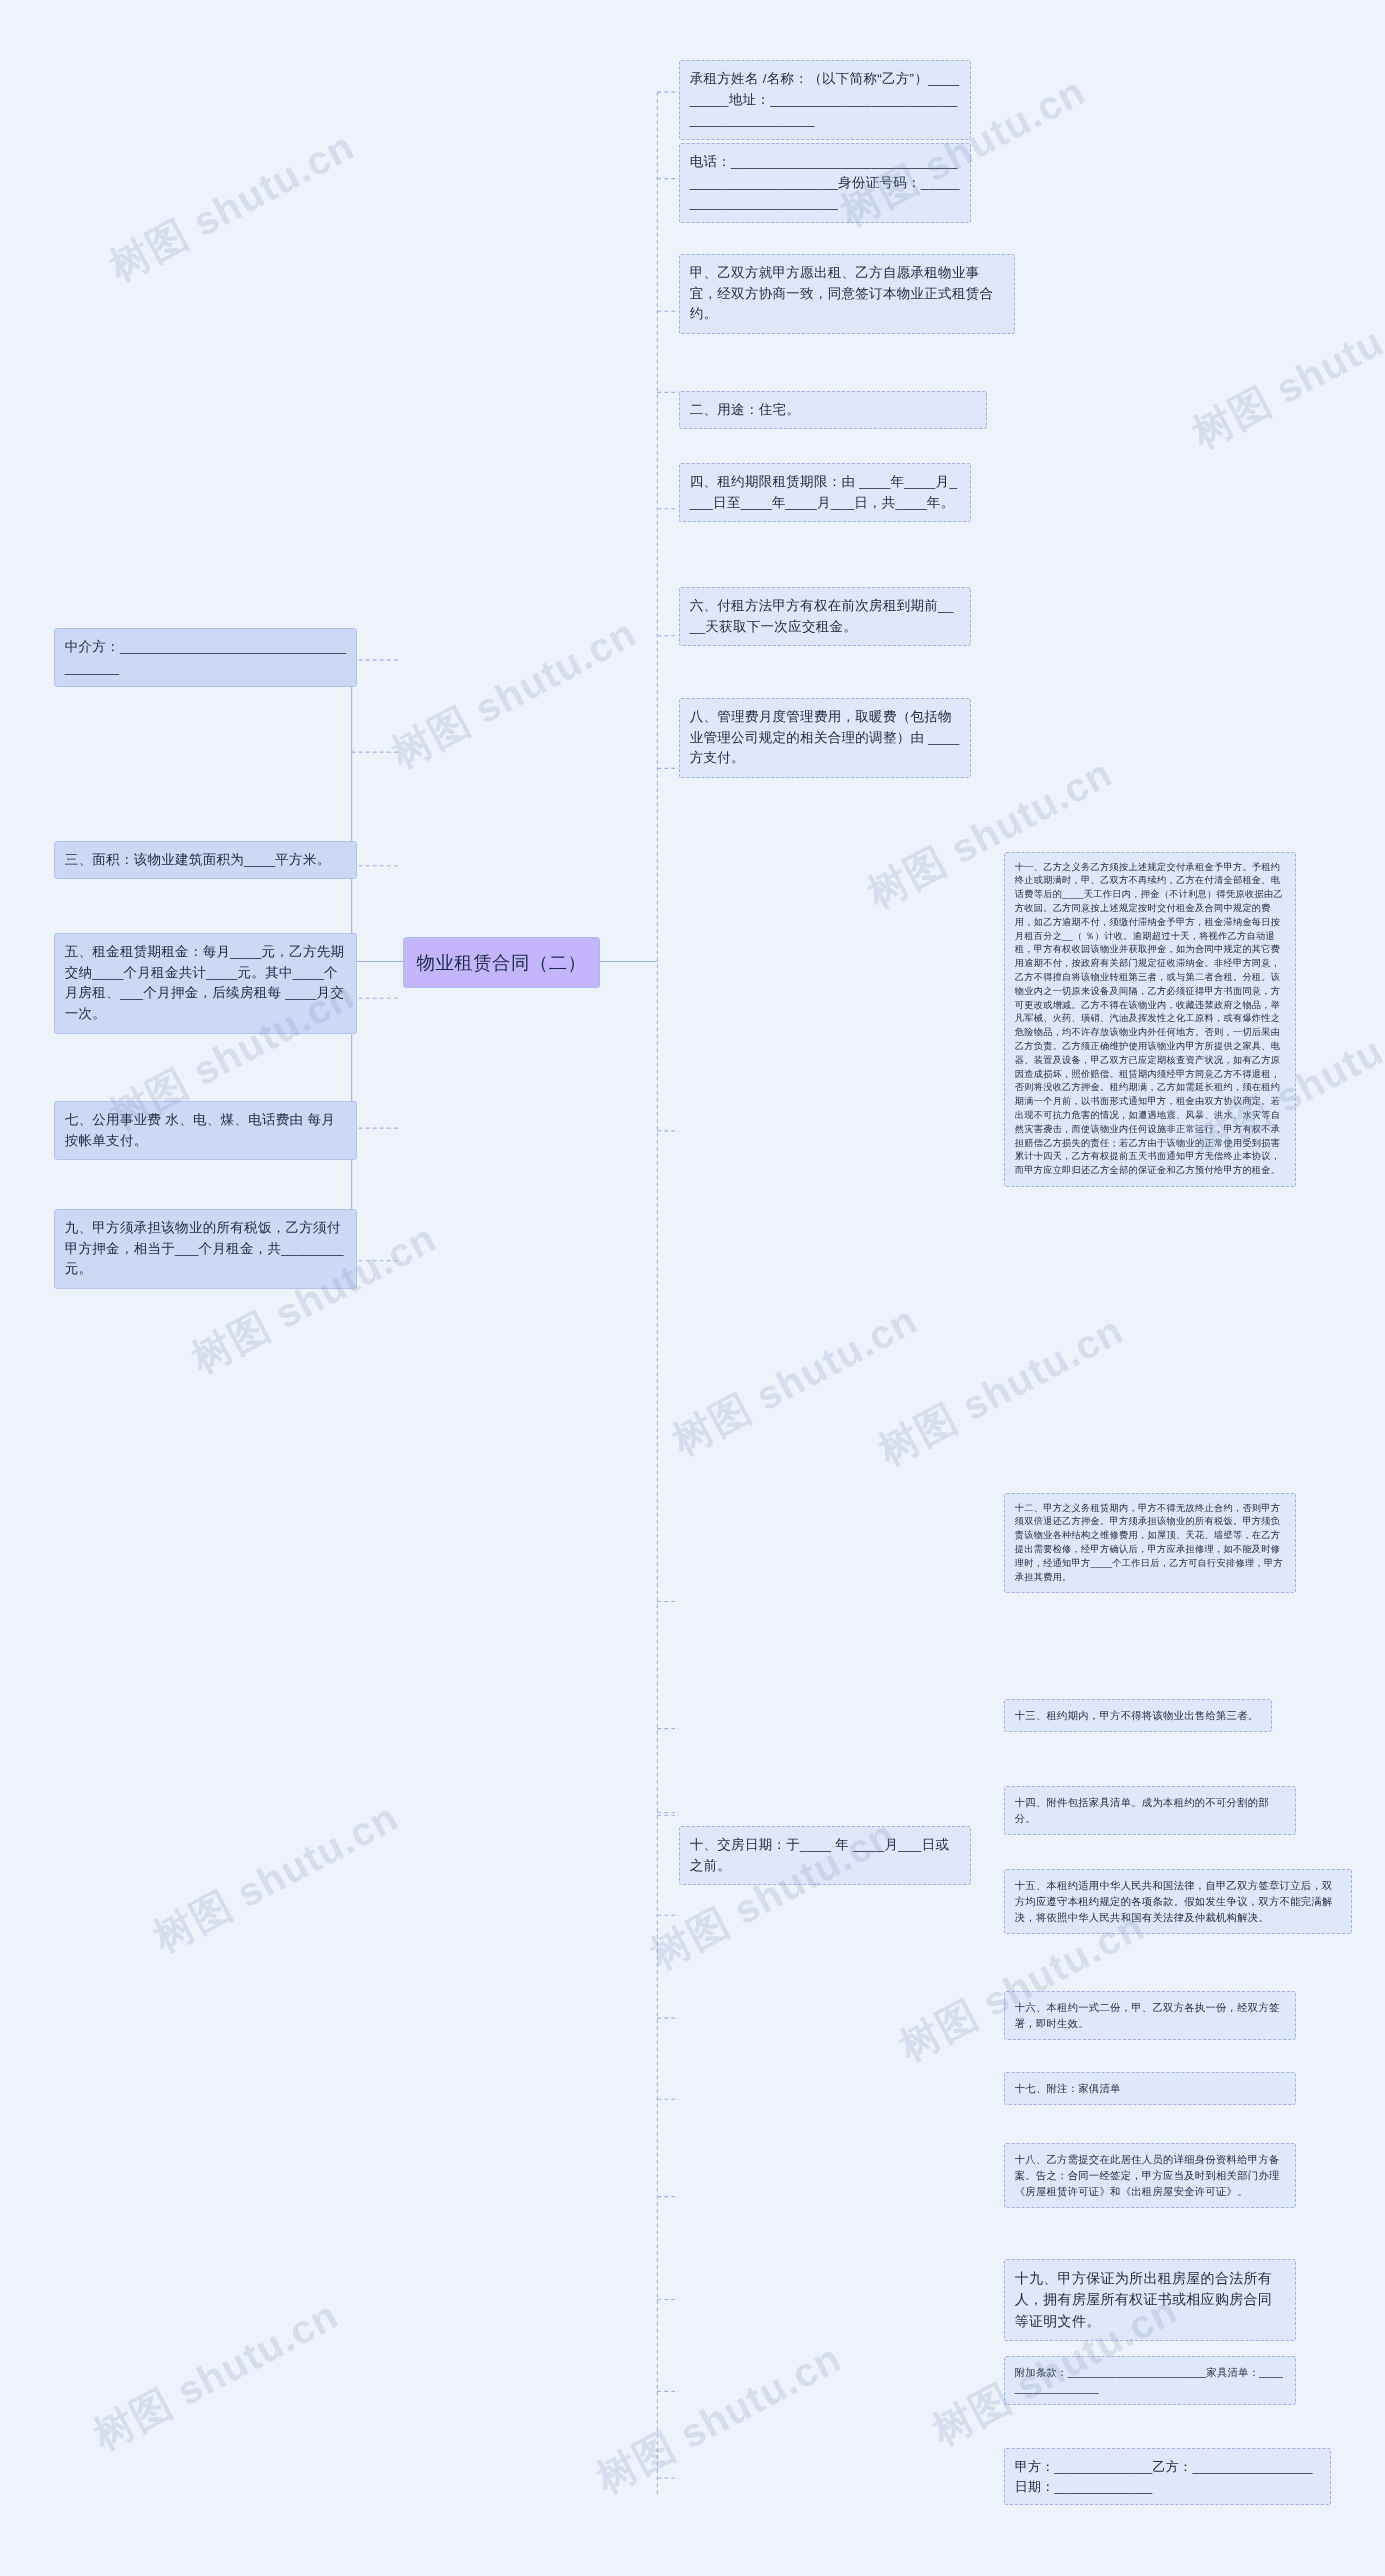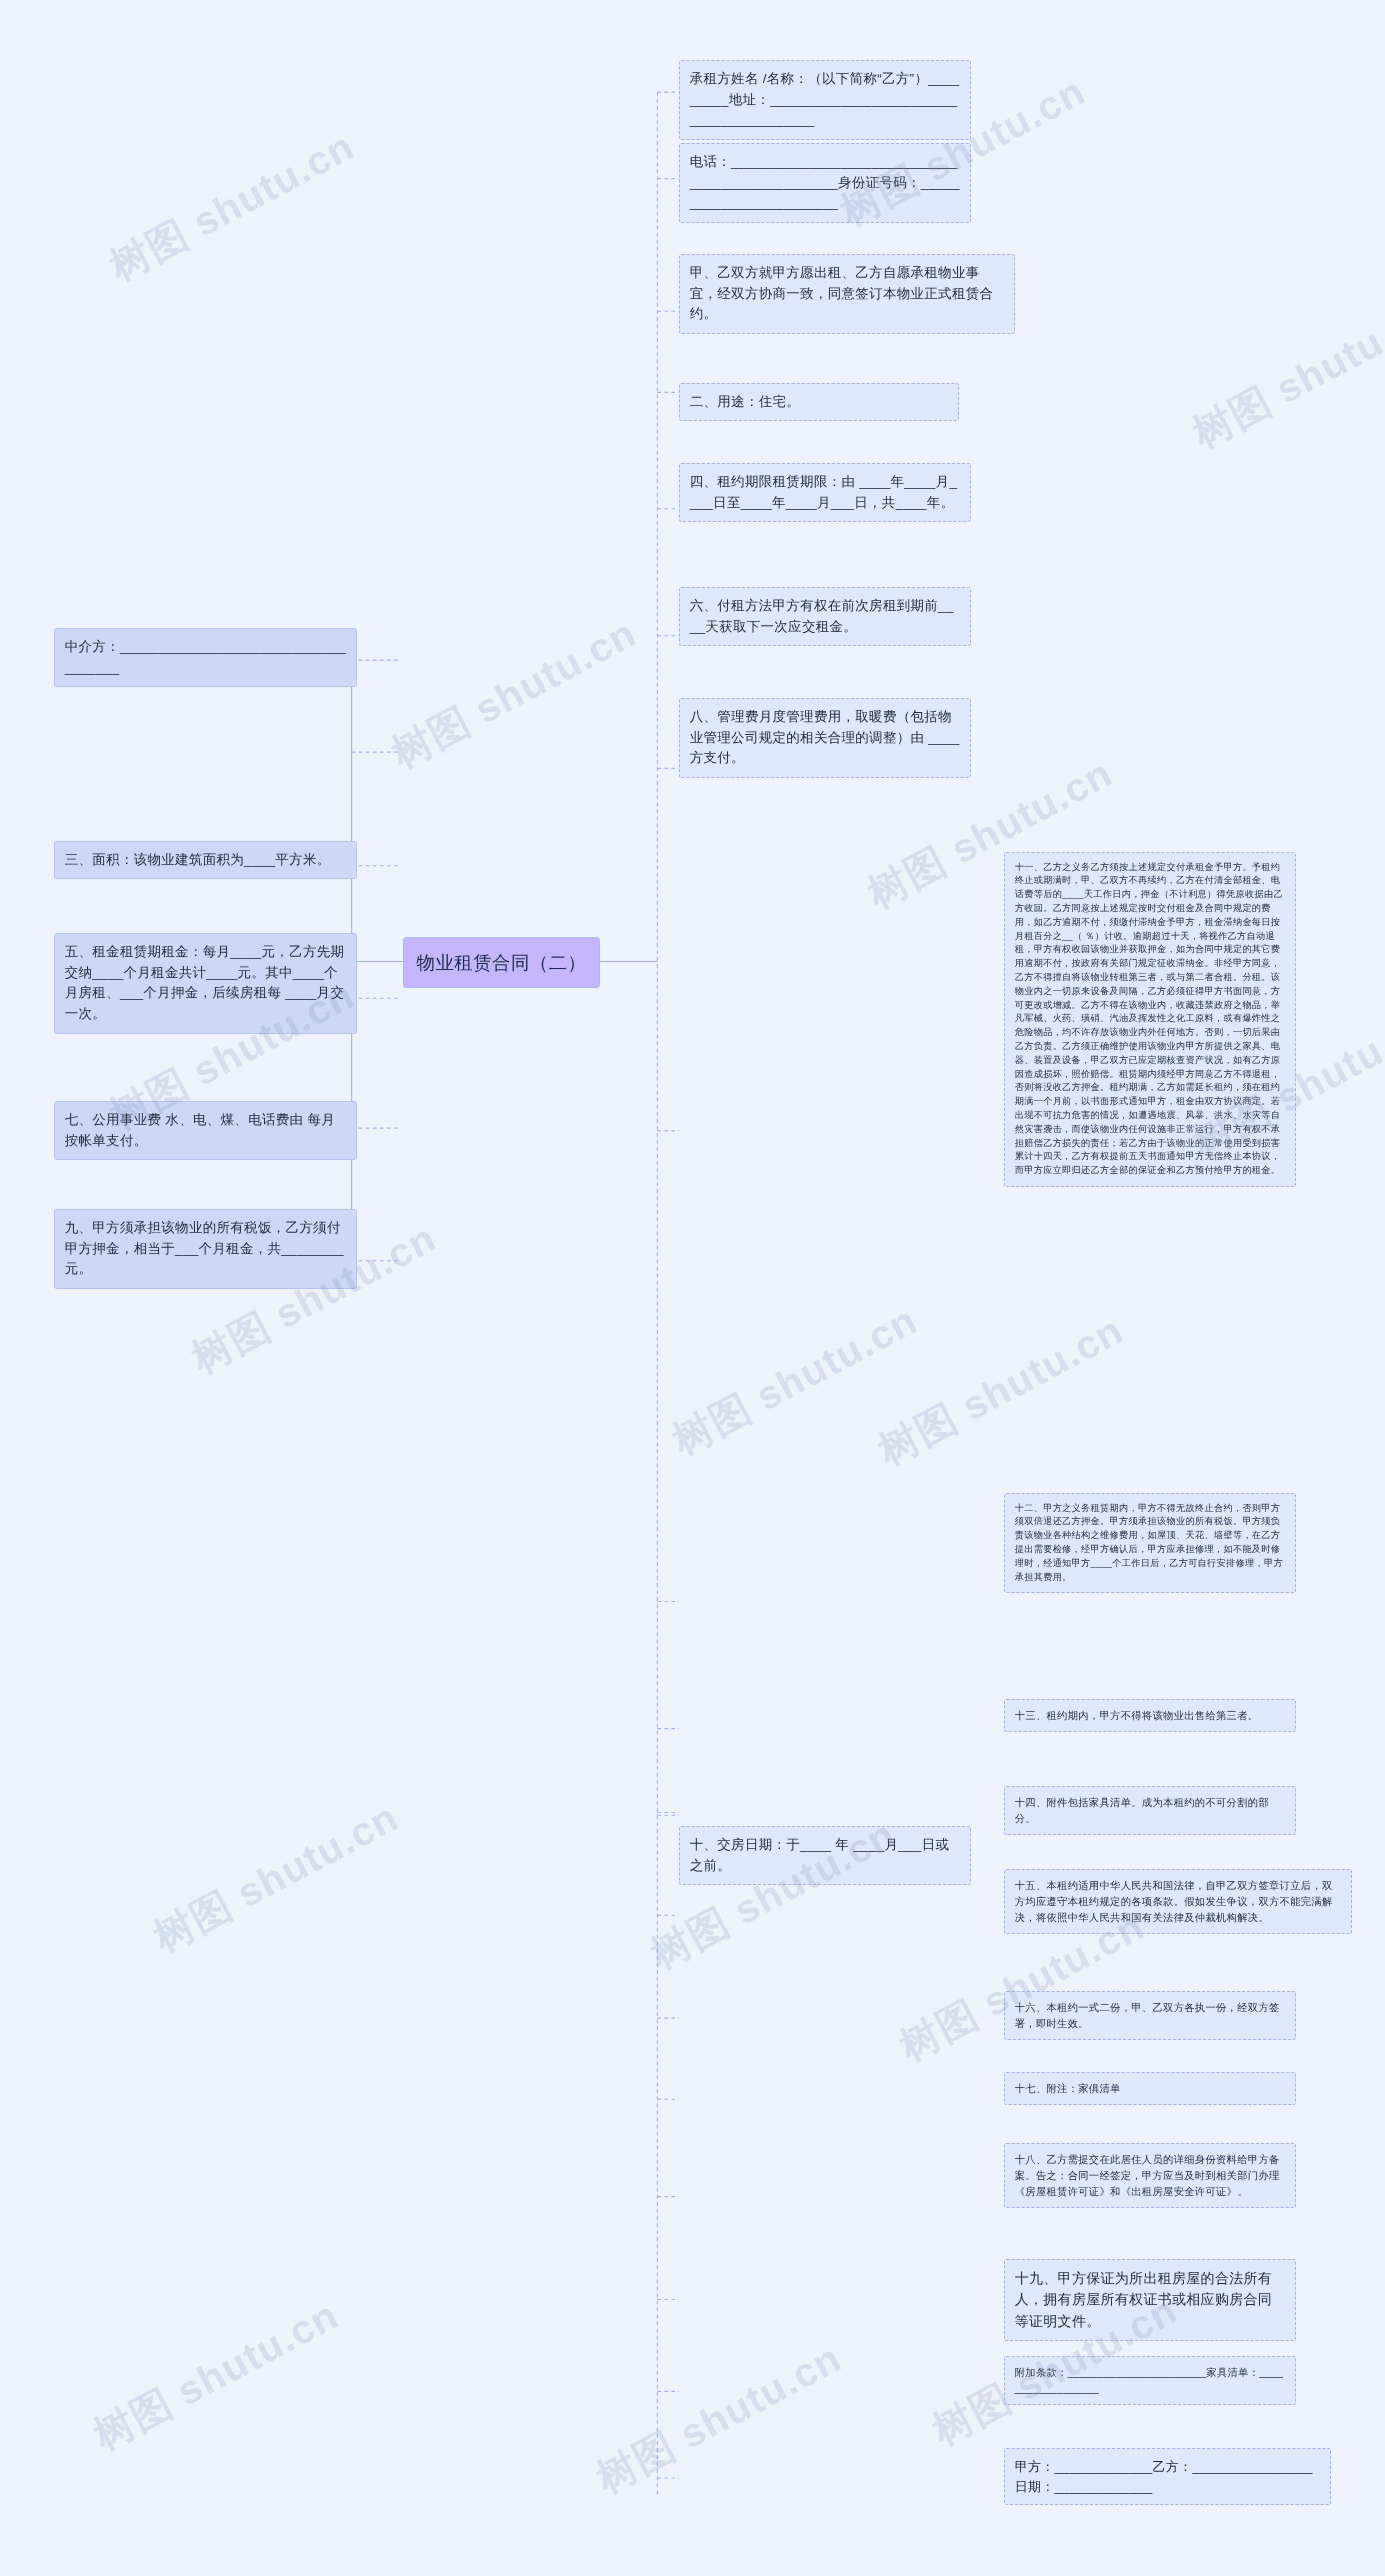--- a/index.html
+++ b/index.html
@@ -118,33 +118,33 @@
   <div class="node filled" style="left:54px; top:1101px; width:303px;">七、公用事业费  水、电、煤、电话费由 每月按帐单支付。</div>
 
   <div class="node filled" style="left:54px; top:1209px; width:303px;">九、甲方须承担该物业的所有税饭，乙方须付甲方押金，相当于___个月租金，共________元。</div>
 
   <div class="node dashed" style="left:679px; top:60px; width:292px;">承租方姓名 /名称：（以下简称“乙方”）_________地址：________________________________________</div>
 
   <div class="node dashed" style="left:679px; top:143px; width:292px;">电话：________________________________________________身份证号码：________________________</div>
 
   <div class="node dashed" style="left:679px; top:254px; width:336px;">甲、乙双方就甲方愿出租、乙方自愿承租物业事宜，经双方协商一致，同意签订本物业正式租赁合约。</div>
 
-  <div class="node dashed" style="left:679px; top:383px; width:280px;">二、用途：住宅。</div>
+  <div class="node dashed" style="left:679px; top:391px; width:308px;">二、用途：住宅。</div>
 
   <div class="node dashed" style="left:679px; top:463px; width:292px;">四、租约期限租赁期限：由 ____年____月____日至____年____月___日，共____年。</div>
 
   <div class="node dashed" style="left:679px; top:587px; width:292px;">六、付租方法甲方有权在前次房租到期前____天获取下一次应交租金。</div>
 
   <div class="node dashed" style="left:679px; top:698px; width:292px;">八、管理费月度管理费用，取暖费（包括物业管理公司规定的相关合理的调整）由 ____方支付。</div>
 
   <div class="node dashed" style="left:1004px; top:852px; width:292px; font-size:9.2px; line-height:1.5;">十一、乙方之义务乙方须按上述规定交付承租金予甲方。予租约终止或期满时，甲、乙双方不再续约，乙方在付清全部租金、电话费等后的____天工作日内，押金（不计利息）得凭原收据由乙方收回。乙方同意按上述规定按时交付租金及合同中规定的费用，如乙方逾期不付，须缴付滞纳金予甲方，租金滞纳金每日按月租百分之__（ ％）计收。逾期超过十天，将视作乙方自动退租，甲方有权收回该物业并获取押金，如为合同中规定的其它费用逾期不付，按政府有关部门规定征收滞纳金。非经甲方同意，乙方不得擅自将该物业转租第三者，或与第二者合租。分租。该物业内之一切原来设备及间隔，乙方必须征得甲方书面同意，方可更改或增减。乙方不得在该物业内，收藏违禁政府之物品，举凡军械、火药、璜硝、汽油及挥发性之化工原料，或有爆炸性之危险物品，均不许存放该物业内外任何地方。否则，一切后果由乙方负责。乙方须正确维护使用该物业内甲方所提供之家具、电器、装置及设备，甲乙双方已应定期核查资产状况，如有乙方原因造成损坏，照价赔偿。租赁期内须经甲方同意乙方不得退租，否则将没收乙方押金。租约期满，乙方如需延长租约，须在租约期满一个月前，以书面形式通知甲方，租金由双方协议商定。若出现不可抗力危害的情况，如遭遇地震、风暴、洪水、水灾等自然灾害袭击，而使该物业内任何设施非正常运行，甲方有权不承担赔偿乙方损失的责任；若乙方由于该物业的正常使用受到损害累计十四天，乙方有权提前五天书面通知甲方无偿终止本协议，而甲方应立即归还乙方全部的保证金和乙方预付给甲方的租金。</div>
 
   <div class="node dashed" style="left:1004px; top:1493px; width:292px; font-size:9.2px; line-height:1.5;">十二、甲方之义务租赁期内，甲方不得无故终止合约，否则甲方须双倍退还乙方押金。甲方须承担该物业的所有税饭。甲方须负责该物业各种结构之维修费用，如屋顶、天花、墙壁等，在乙方提出需要检修，经甲方确认后，甲方应承担修理，如不能及时修理时，经通知甲方____个工作日后，乙方可自行安排修理，甲方承担其费用。</div>
 
-  <div class="node dashed" style="left:1004px; top:1699px; width:292px; font-size:10.3px;">十三、租约期内，甲方不得将该物业出售给第三者。</div>
+  <div class="node dashed" style="left:1004px; top:1699px; width:268px; font-size:10.3px;">十三、租约期内，甲方不得将该物业出售给第三者。</div>
 
   <div class="node dashed" style="left:1004px; top:1786px; width:292px; font-size:10.3px;">十四、附件包括家具清单。成为本租约的不可分割的部分。</div>
 
   <div class="node dashed" style="left:1004px; top:1869px; width:348px; font-size:10.3px;">十五、本租约适用中华人民共和国法律，自甲乙双方签章订立后，双方均应遵守本租约规定的各项条款。假如发生争议，双方不能完满解决，将依照中华人民共和国有关法律及仲裁机构解决。</div>
 
   <div class="node dashed" style="left:1004px; top:1991px; width:292px; font-size:10.3px;">十六、本租约一式二份，甲、乙双方各执一份，经双方签署，即时生效。</div>
 
   <div class="node dashed" style="left:1004px; top:2072px; width:292px; font-size:10.3px;">十七、附注：家俱清单</div>
 
   <div class="node dashed" style="left:1004px; top:2143px; width:292px; font-size:10.3px;">十八、乙方需提交在此居住人员的详细身份资料给甲方备案。告之：合同一经签定，甲方应当及时到相关部门办理《房屋租赁许可证》和《出租房屋安全许可证》。</div>

